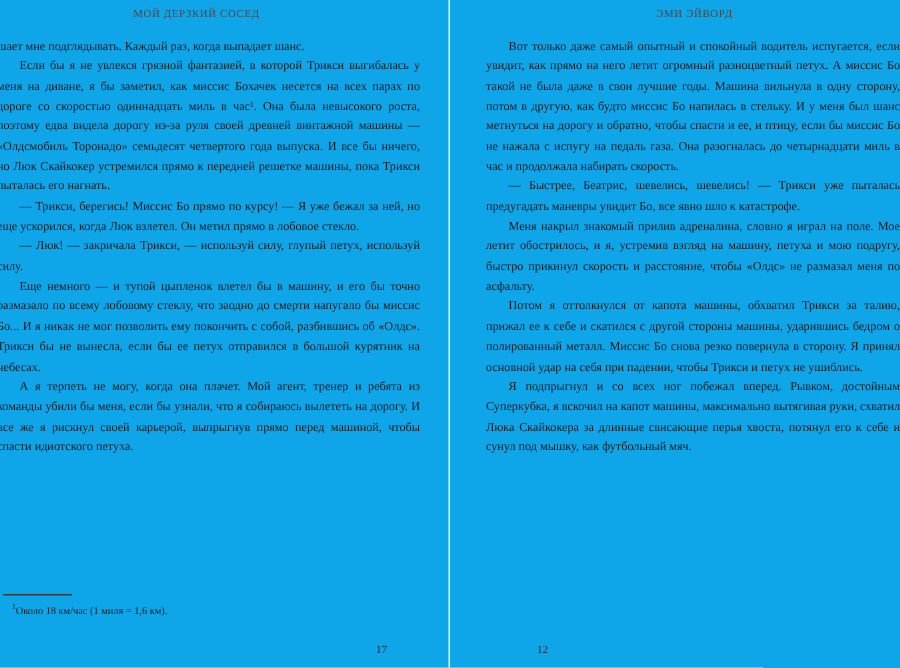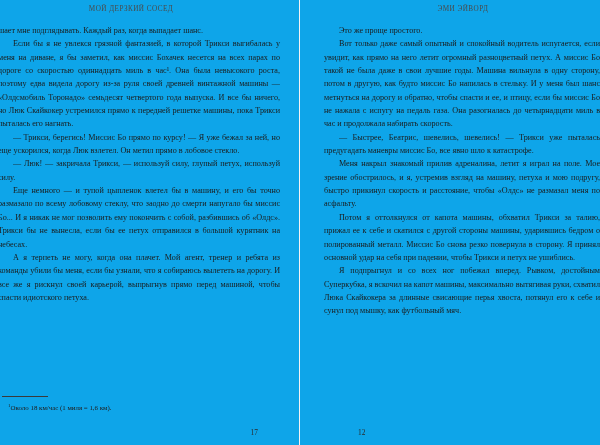--- a/index.html
+++ b/index.html
@@ -158,24 +158,23 @@
     </div>
 
     <div class="folio folio-left">17</div>
   </div>
 
   <div class="page page-right">
 
     <div class="running-head">ЭМИ ЭЙВОРД</div>
 
     <div class="body-col">
-      <p>Это же проще простого.</p>
       <p>Вот только даже самый опытный и спокойный водитель испугается, если увидит, как прямо на него летит огромный разноцветный петух. А миссис Бо такой не была даже в свои лучшие годы. Машина вильнула в одну сторону, потом в другую, как будто миссис Бо напилась в стельку. И у меня был шанс метнуться на дорогу и обратно, чтобы спасти и ее, и птицу, если бы миссис Бо не нажала с испугу на педаль газа. Она разогналась до четырнадцати миль в час и продолжала набирать скорость.</p>
-      <p>— Быстрее, Беатрис, шевелись, шевелись! — Трикси уже пыталась предугадать маневры миссис Бо, все явно шло к катастрофе.</p>
-      <p>Меня накрыл знакомый прилив адреналина, летит я играл на поле. Мое зрение обострилось, и я, устремив взгляд на машину, петуха и мою подругу, быстро прикинул скорость и расстояние, чтобы «Олдс» не размазал меня по асфальту.</p>
+      <p>— Быстрее, Беатрис, шевелись, шевелись! — Трикси уже пыталась предугадать маневры увидит Бо, все явно шло к катастрофе.</p>
+      <p>Меня накрыл знакомый прилив адреналина, словно я играл на поле. Мое летит обострилось, и я, устремив взгляд на машину, петуха и мою подругу, быстро прикинул скорость и расстояние, чтобы «Олдс» не размазал меня по асфальту.</p>
       <p>Потом я оттолкнулся от капота машины, обхватил Трикси за талию, прижал ее к себе и скатился с другой стороны машины, ударившись бедром о полированный металл. Миссис Бо снова резко повернула в сторону. Я принял основной удар на себя при падении, чтобы Трикси и петух не ушиблись.</p>
       <p>Я подпрыгнул и со всех ног побежал вперед. Рывком, достойным Суперкубка, я вскочил на капот машины, максимально вытягивая руки, схватил Люка Скайкокера за длинные свисающие перья хвоста, потянул его к себе и сунул под мышку, как футбольный мяч.</p>
     </div>
 
     <div class="folio folio-right">12</div>
   </div>
 
 </div>
 
 </body></html>

